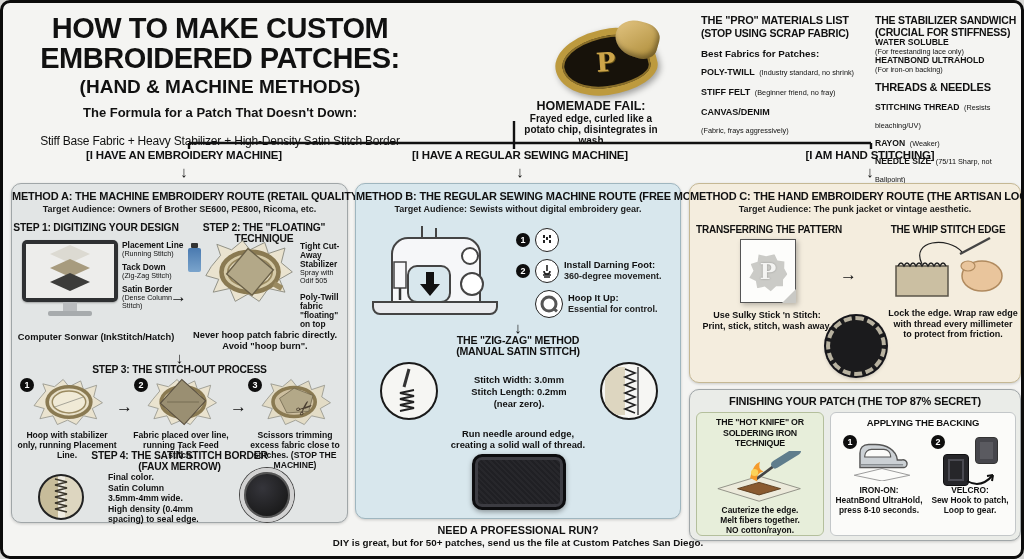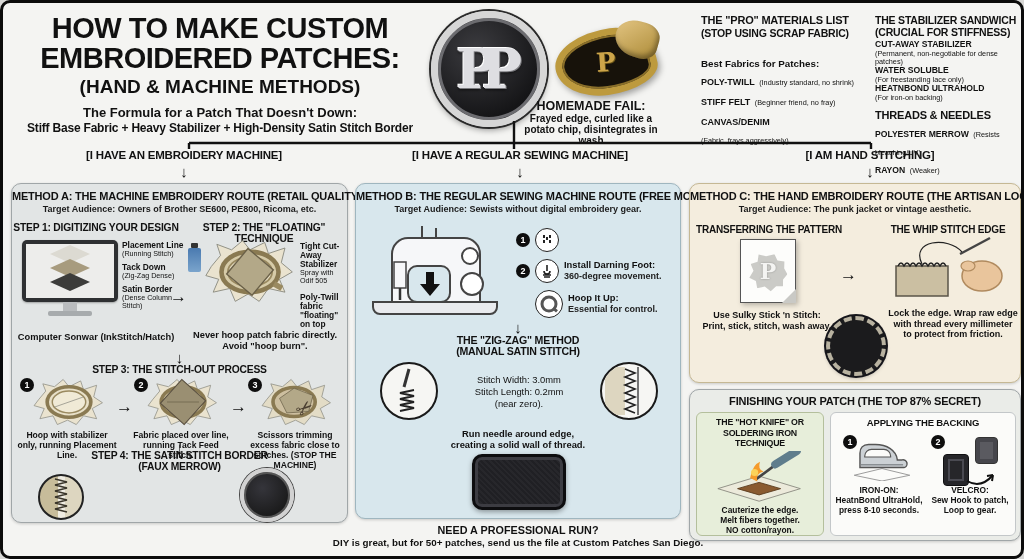--- a/index.html
+++ b/index.html
@@ -8,33 +8,33 @@
   .frame{position:absolute;left:0;top:0;width:1024px;height:559px;background:#f4f4f2;border:3px solid #0b0b0b;border-radius:10px;overflow:hidden}
   .abs{position:absolute}
   .c{text-align:center}
   .b{font-weight:bold}
   .nw{white-space:nowrap}
 
   
   .t1{font-size:29px;font-weight:800;line-height:1.05;letter-spacing:-0.5px;text-align:center}
   .t2{font-size:19px;font-weight:bold;text-align:center;margin-top:2px}
   .t3{font-size:13px;font-weight:bold;text-align:center;margin-top:7px}
-  .t4{font-size:12px;font-weight:bold;text-align:center;white-space:nowrap;margin-top:1px;letter-spacing:-0.2px}
+  .t4{font-size:12px;font-weight:normal;text-align:center;white-space:nowrap;margin-top:14px;letter-spacing:-0.2px}
 
   .pp-patch{border-radius:50%;background:radial-gradient(circle at 38% 32%,#3c3c40,#151517 72%);border:7px solid #d6d6d6;box-shadow:0 0 0 2px #2a2a2a,0 3px 6px rgba(0,0,0,.4),inset 0 0 0 3px #6c6c70;display:flex;align-items:center;justify-content:center}
   .pp-letters{font-family:"DejaVu Serif",serif;font-weight:bold;font-size:54px;color:#dedee2;letter-spacing:-15px;padding-right:15px;text-shadow:1px 1px 0 #7a7a7e,-1px -1px 0 #ffffff,0 2px 3px rgba(0,0,0,.6)}
   .goldpatch{left:552px;top:26px;width:102px;height:66px;transform:rotate(-8deg);background:#17120a;border:7px solid #bd9a3e;border-radius:58% 42% 52% 48% / 50% 62% 38% 50%;box-shadow:2px 3px 6px rgba(0,0,0,.35),inset 0 0 0 2px #8a6f2a;display:flex;align-items:center;justify-content:center}
   .goldletter{font-family:"DejaVu Serif",serif;font-weight:bold;font-size:26px;color:#cda54a;transform:rotate(4deg);text-shadow:1px 1px 0 #6a5518}
   .goldcurl{left:612px;top:18px;width:44px;height:36px;background:linear-gradient(135deg,#e4c684,#ab8a36);border-radius:55% 45% 40% 60%;transform:rotate(16deg);box-shadow:inset -3px -3px 5px rgba(0,0,0,.35)}
   .failtitle{font-size:12.5px;font-weight:bold;text-align:center}
   .failline{font-size:10px;font-weight:bold;text-align:center;line-height:1.12}
 
   .rc-title{font-size:11px;font-weight:800;white-space:nowrap;letter-spacing:-0.2px;line-height:1.15}
   .rc-sub{font-size:10.5px;font-weight:800;white-space:nowrap;letter-spacing:-0.2px;line-height:1.15}
-  .rc-intro{font-size:9.8px;font-weight:bold;margin-top:19px}
+  .rc-intro{font-size:9.8px;font-weight:bold;margin-top:9px}
   .mi-name{font-size:9px;font-weight:bold}
   .mi-note{font-size:7.3px}
   .si-name{font-size:8.6px;font-weight:bold;line-height:1.15}
   .si-note{font-size:7.3px;line-height:1.1}
 
   .branchlabel{font-size:11.5px;font-weight:bold;text-align:center;letter-spacing:-0.2px;white-space:nowrap}
   .dArr{font-weight:bold;font-size:15px;text-align:center;line-height:1}
   .rArr{font-weight:bold;font-size:17px;line-height:1}
 
   
@@ -98,23 +98,20 @@
 <div class="frame">
 
   <div class="abs" style="left:14px;top:10px;width:406px">
     <div class="t1">HOW TO MAKE CUSTOM</div>
     <div class="t1">EMBROIDERED PATCHES:</div>
     <div class="t2">(HAND &amp; MACHINE METHODS)</div>
     <div class="t3">The Formula for a Patch That Doesn't Down:</div>
     <div class="t4">Stiff Base Fabric + Heavy Stabilizer + High-Density Satin Stitch Border</div>
   </div>
 
-  <div class="abs pp-patch" style="left:428px;top:8px;width:116px;height:116px">
-    <span class="pp-letters">PP</span>
-  </div>
 
   <div class="abs goldpatch">
     <span class="goldletter">P</span>
   </div>
   <i class="abs goldcurl"></i>
 
   <div class="abs" style="left:508px;top:96px;width:160px">
     <div class="failtitle">HOMEMADE FAIL:</div>
     <div class="failline">Frayed edge, curled like a</div>
     <div class="failline">potato chip, disintegrates in wash</div>
@@ -125,34 +122,30 @@
     <div class="rc-sub">(STOP USING SCRAP FABRIC)</div>
     <div class="rc-intro">Best Fabrics for Patches:</div>
     <div style="margin-top:2px"><span class="mi-name">POLY-TWILL</span> <span class="mi-note">(Industry standard, no shrink)</span></div>
     <div style="margin-top:2px"><span class="mi-name">STIFF FELT</span> <span class="mi-note">(Beginner friend, no fray)</span></div>
     <div style="margin-top:2px"><span class="mi-name">CANVAS/DENIM</span><br><span class="mi-note">(Fabric, frays aggressively)</span></div>
   </div>
 
   <div class="abs" style="left:872px;top:11px;width:148px">
     <div class="rc-sub">THE STABILIZER SANDWICH</div>
     <div class="rc-sub">(CRUCIAL FOR STIFFNESS)</div>
-    <div style="margin-top:2px">
-        <div class="si-name">CUT-AWAY STABILIZER</div>
-        <div class="si-note">(Permanent, non-negotiable for dense patches)</div>
-      </div>
     <div>
         <div class="si-name">WATER SOLUBLE</div>
         <div class="si-note">(For freestanding lace only)</div>
       </div>
     <div>
         <div class="si-name">HEATNBOND ULTRAHOLD</div>
         <div class="si-note">(For iron-on backing)</div>
       </div>
     <div class="rc-title" style="margin-top:7px">THREADS &amp; NEEDLES</div>
-    <div style="margin-top:2px"><span class="si-name">POLYESTER MERROW</span> <span class="si-note">(Resists bleaching/UV)</span></div>
+    <div style="margin-top:2px"><span class="si-name">STITCHING THREAD</span> <span class="si-note">(Resists bleaching/UV)</span></div>
     <div><span class="si-name">RAYON</span> <span class="si-note">(Weaker)</span></div>
     <div><span class="si-name">NEEDLE SIZE</span> <span class="si-note">(75/11 Sharp, not Ballpoint)</span></div>
   </div>
 
   <svg class="abs" style="left:0;top:112px;width:1024px;height:40px">
     <path d="M511,6 V28 M186,28 H868 M186,28 V34 M868,28 V34 M511,28 V34" stroke="#111" stroke-width="2.4" fill="none"></path>
   </svg>
   <div class="abs branchlabel" style="left:36px;top:146px;width:290px">[I HAVE AN EMBROIDERY MACHINE]</div>
   <div class="abs branchlabel" style="left:372px;top:146px;width:290px">[I HAVE A REGULAR SEWING MACHINE]</div>
   <div class="abs branchlabel" style="left:722px;top:146px;width:290px">[I AM HAND STITCHING]</div>
@@ -179,21 +172,21 @@
       <div class="mon-base"></div>
     </div>
 
     <div class="abs" style="left:110px;top:57px;width:62px">
       <div style="margin-bottom:5px">
           <div class="lblname">Placement Line</div>
           <div class="lblnote">(Running Stitch)</div>
         </div>
       <div style="margin-bottom:5px">
           <div class="lblname">Tack Down</div>
-          <div class="lblnote">(Zig-Zag Dense)</div>
+          <div class="lblnote">(Zig-Zag Stitch)</div>
         </div>
       <div>
           <div class="lblname">Satin Border</div>
           <div class="lblnote">(Dense Column Stitch)</div>
         </div>
     </div>
     <div class="abs cap" style="left:0;top:148px;width:168px">Computer Sonwar (InkStitch/Hatch)</div>
 
     <div class="abs rArr" style="left:158px;top:104px">→</div>
 
@@ -255,20 +248,27 @@
 
     <div class="abs dArr" style="left:0;right:0;top:256px">↓</div>
 
     <div class="steptitle" style="left:0;top:266px;width:100%">STEP 4: THE SATIN STITCH BORDER</div>
     <div class="steptitle" style="left:0;top:277px;width:100%">(FAUX MERROW)</div>
 
     <div class="abs satcirc" style="left:26px;top:290px;width:46px;height:46px">
       <svg width="20" height="40" viewBox="0 0 20 40">
           <path d="M4,2 l12,3 -12,3 12,3 -12,3 12,3 -12,3 12,3 -12,3 12,3 -12,3 12,3" fill="none" stroke="#3a352a" stroke-width="1.4"></path>
         </svg>
+    </div>
+    <div class="abs" style="left:96px;top:288px;width:120px;font-size:8.7px;font-weight:bold;line-height:1.22">
+      <div>Final color.</div>
+      <div>Satin Column</div>
+      <div>3.5mm-4mm wide.</div>
+      <div>High density (0.4mm</div>
+      <div>spacing) to seal edge.</div>
     </div>
     <div class="abs bpatch" style="left:228px;top:284px;width:54px;height:54px"></div>
   </div>
 
   <div id="panelB" class="panel">
     <div class="mtitle">METHOD B: THE REGULAR SEWING MACHINE ROUTE (FREE MOTION)</div>
     <div class="maud">Target Audience: Sewists without digital embroidery gear.</div>
 
     <svg class="abs" style="left:8px;top:38px" width="146" height="100" viewBox="0 0 146 100">
       <path d="M16,92 h110 a7,7 0 0 0 7,-7 v-5 h-124 v5 a7,7 0 0 0 7,7 z" fill="#e9ebee" stroke="#444" stroke-width="2"></path>
@@ -322,21 +322,21 @@
     <div class="abs dArr" style="left:0;right:0;top:136px">↓</div>
     <div class="steptitle" style="left:0;top:150px;width:100%;font-size:10.6px">THE "ZIG-ZAG" METHOD</div>
     <div class="steptitle" style="left:0;top:161px;width:100%;font-size:10.6px">(MANUAL SATIN STITCH)</div>
 
     <div class="abs zcirc" style="left:24px;top:178px;width:58px;height:58px">
       <svg width="34" height="48" viewBox="0 0 34 48">
           <path d="M17,2 L12,20" stroke="#333" stroke-width="3"></path>
           <path d="M8,44 l14,-3 -14,-3 14,-3 -14,-3 14,-3 -14,-3 14,-3" fill="none" stroke="#222" stroke-width="1.8"></path>
         </svg>
     </div>
-    <div class="abs" style="left:92px;top:190px;width:142px;text-align:center;font-weight:normal;font-size:9.4px;line-height:1.25">
+    <div class="abs" style="left:92px;top:190px;width:142px;text-align:center;font-weight:bold;font-size:9.4px;line-height:1.25">
       <div>Stitch Width: 3.0mm</div>
       <div>Stitch Length: 0.2mm</div>
       <div>(near zero).</div>
     </div>
     <div class="abs zcirc" style="left:244px;top:178px;width:58px;height:58px">
       <svg width="48" height="48" viewBox="0 0 48 48">
           <rect x="0" y="0" width="20" height="48" fill="#ddd6c0"></rect>
           <path d="M20,2 l10,4 -10,4 10,4 -10,4 10,4 -10,4 10,4 -10,4 10,4 -10,4 10,4" fill="none" stroke="#222" stroke-width="1.6"></path>
           <line x1="33" y1="0" x2="33" y2="48" stroke="#555" stroke-width="1.6"></line>
         </svg>

